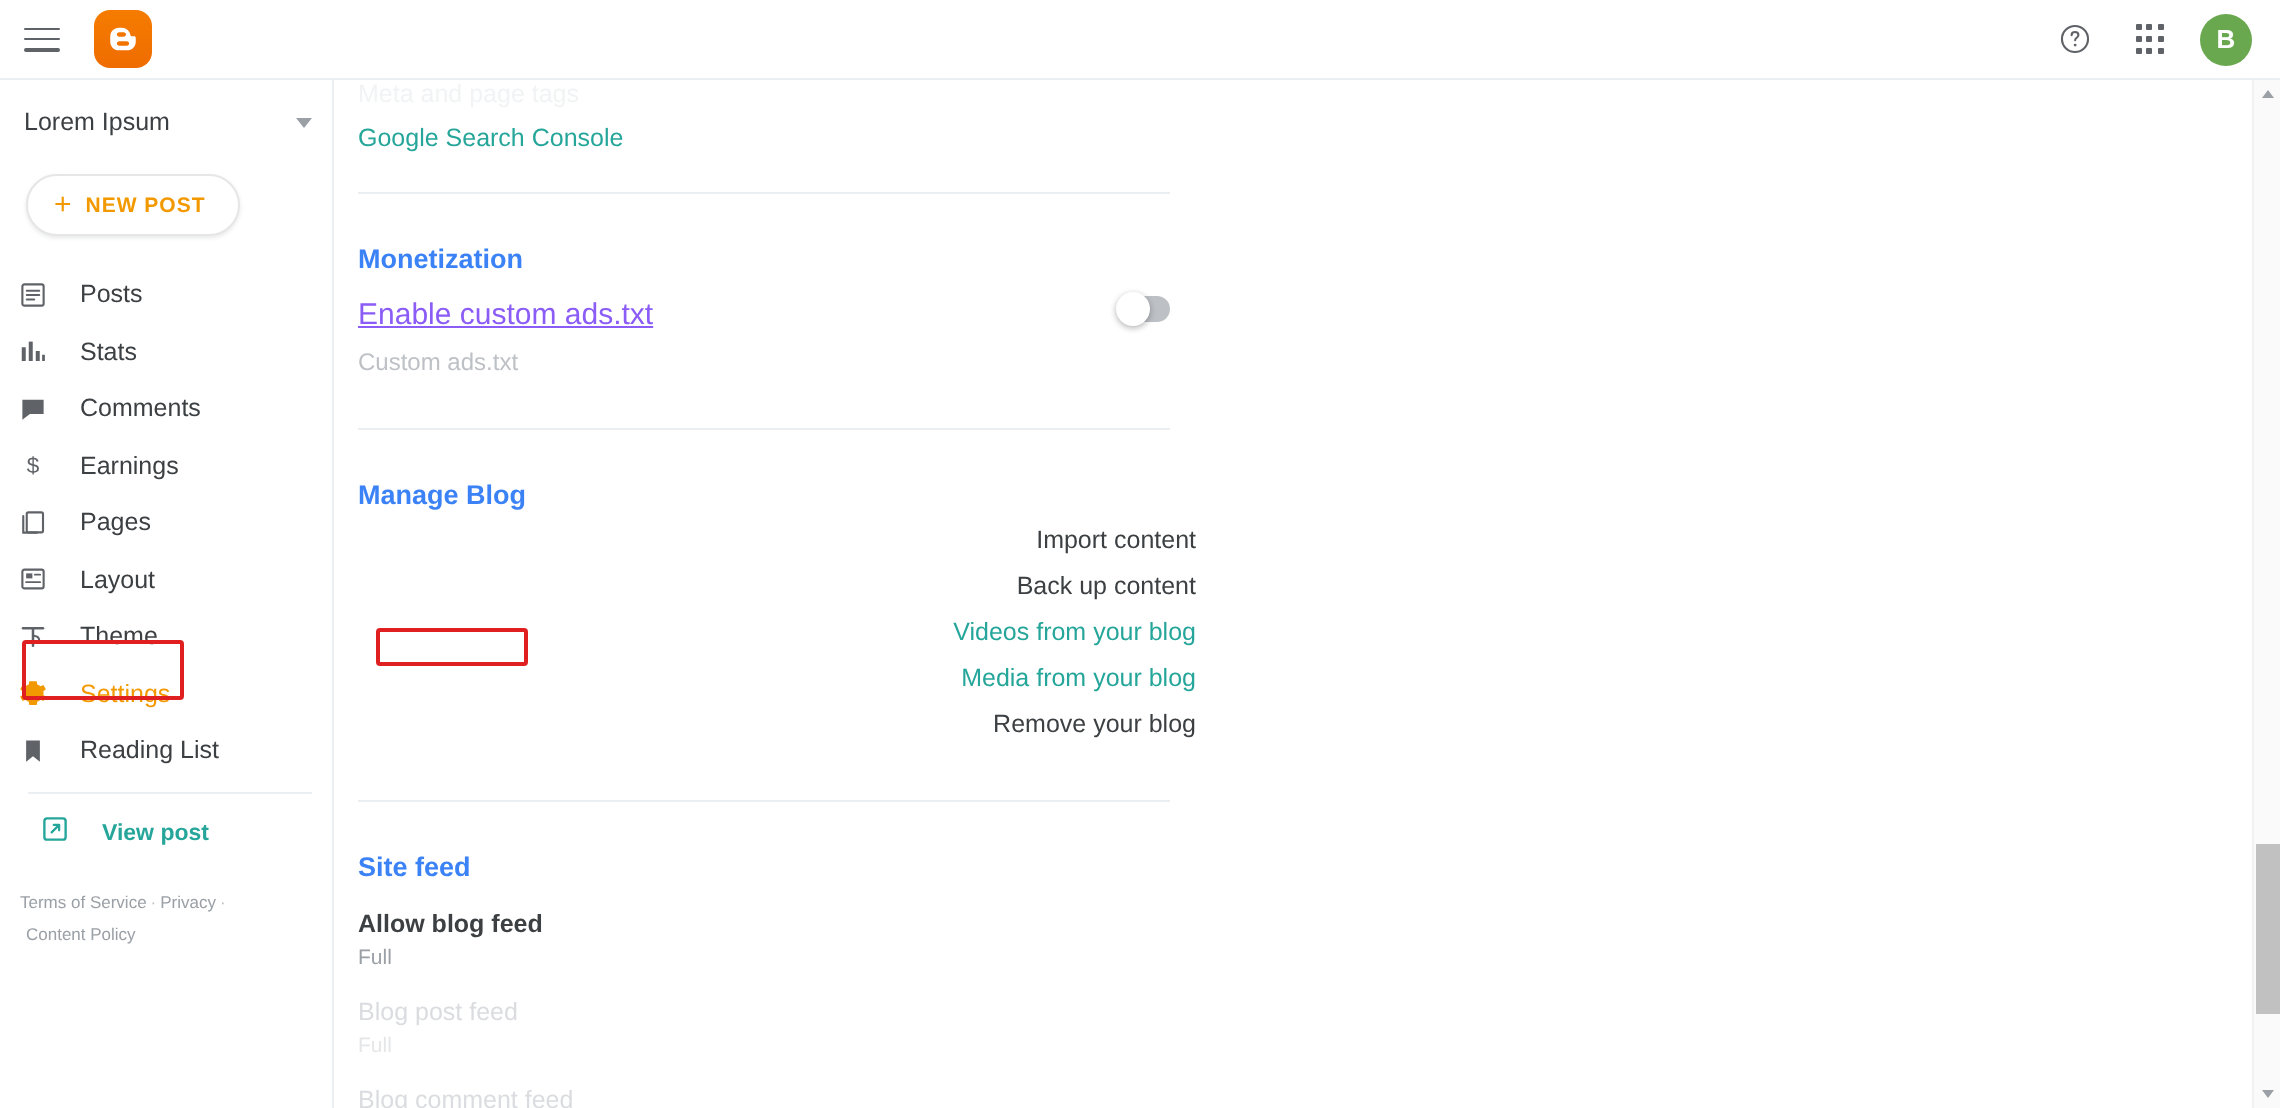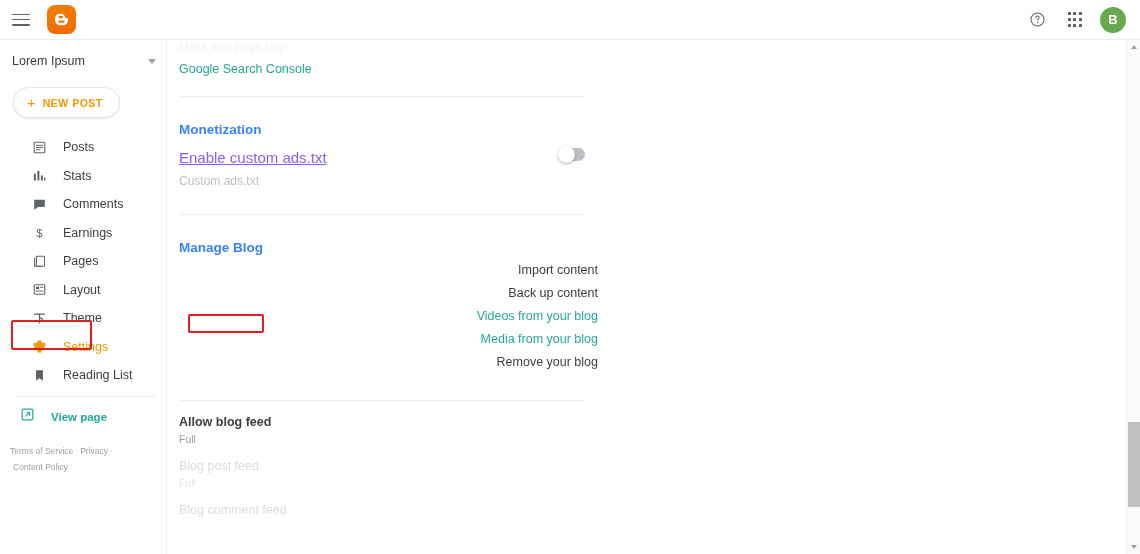--- a/index.html
+++ b/index.html
@@ -169,21 +169,21 @@
     letter-spacing: 0.5px;
   }
 
   .nav { margin-top: 15px; }
 
   .nav-item {
     position: relative;
     display: flex;
     align-items: center;
     height: 28.5px;
-    padding-left: 32px;
+    padding-left: 9px;
     cursor: pointer;
     color: #3c4043;
   }
   .nav-item .nav-icon {
     width: 18px;
     display: flex;
     align-items: center;
     justify-content: flex-start;
     color: #5f6368;
     flex-shrink: 0;
@@ -571,21 +571,21 @@
 
     <div class="nav-divider"></div>
 
     <div class="view-blog">
       <span class="nav-icon">
         <svg width="15" height="15" viewBox="0 0 24 24">
             <rect x="3.5" y="3.5" width="17" height="17" rx="2.2" fill="none" stroke="currentColor" stroke-width="1.9"></rect>
             <path d="M9.3 14.7l6-6M11 8.7h4.3V13" fill="none" stroke="currentColor" stroke-width="1.8" stroke-linecap="round" stroke-linejoin="round"></path>
           </svg>
       </span>
-      <span class="view-blog-label">View page</span>
+      <span class="view-blog-label">View post</span>
     </div>
 
     <div class="legal">
       <div class="row1">
         <a>Terms of Service</a><span class="sep">·</span><a>Privacy</a><span class="sep">·</span>
       </div>
       <div class="row2">
         <a>Content Policy</a>
       </div>
     </div>
@@ -620,20 +620,21 @@
         <div class="manage-item">Back up content</div>
         <div class="manage-item link">Videos from your blog</div>
         <div class="manage-item link">Media from your blog</div>
         <div class="manage-item">Remove your blog</div>
 
         <div class="annot-backup"></div>
       </div>
 
       <div class="hr" style="margin-top:26px"></div>
 
+      <div class="section-title">Site feed</div>
 
       <div class="feed-label">Allow blog feed</div>
       <div class="feed-value">Full</div>
 
       <div class="feed-label muted">Blog post feed</div>
       <div class="feed-value muted">Full</div>
 
       <div class="feed-label muted">Blog comment feed</div>
 
     </div>

